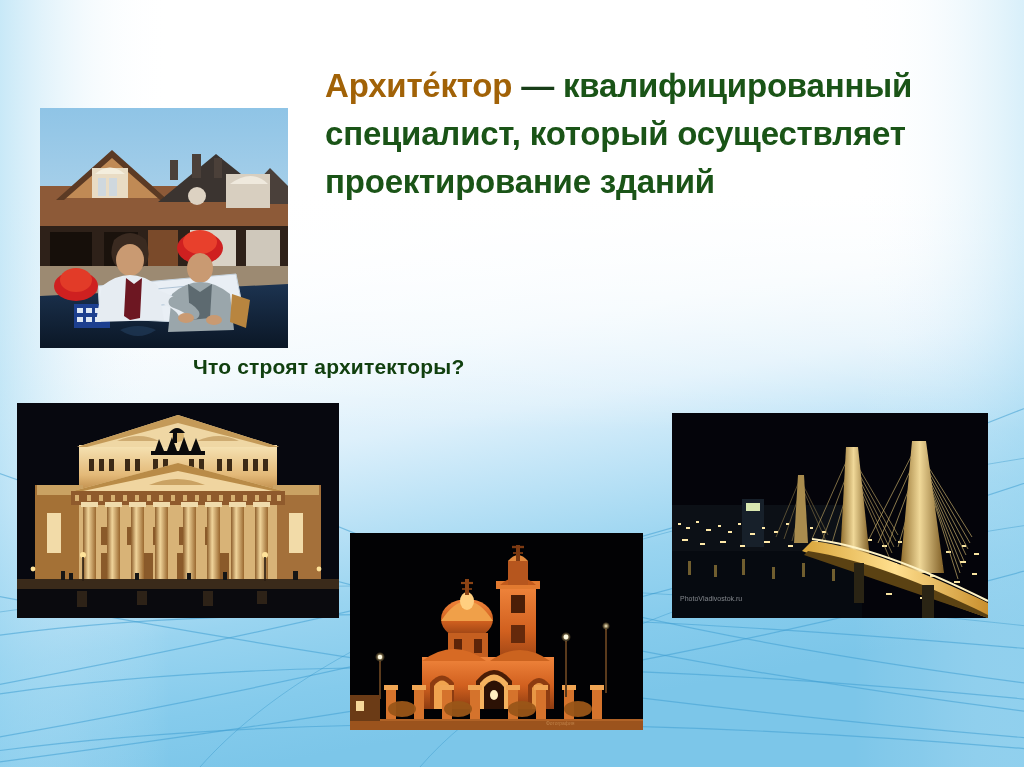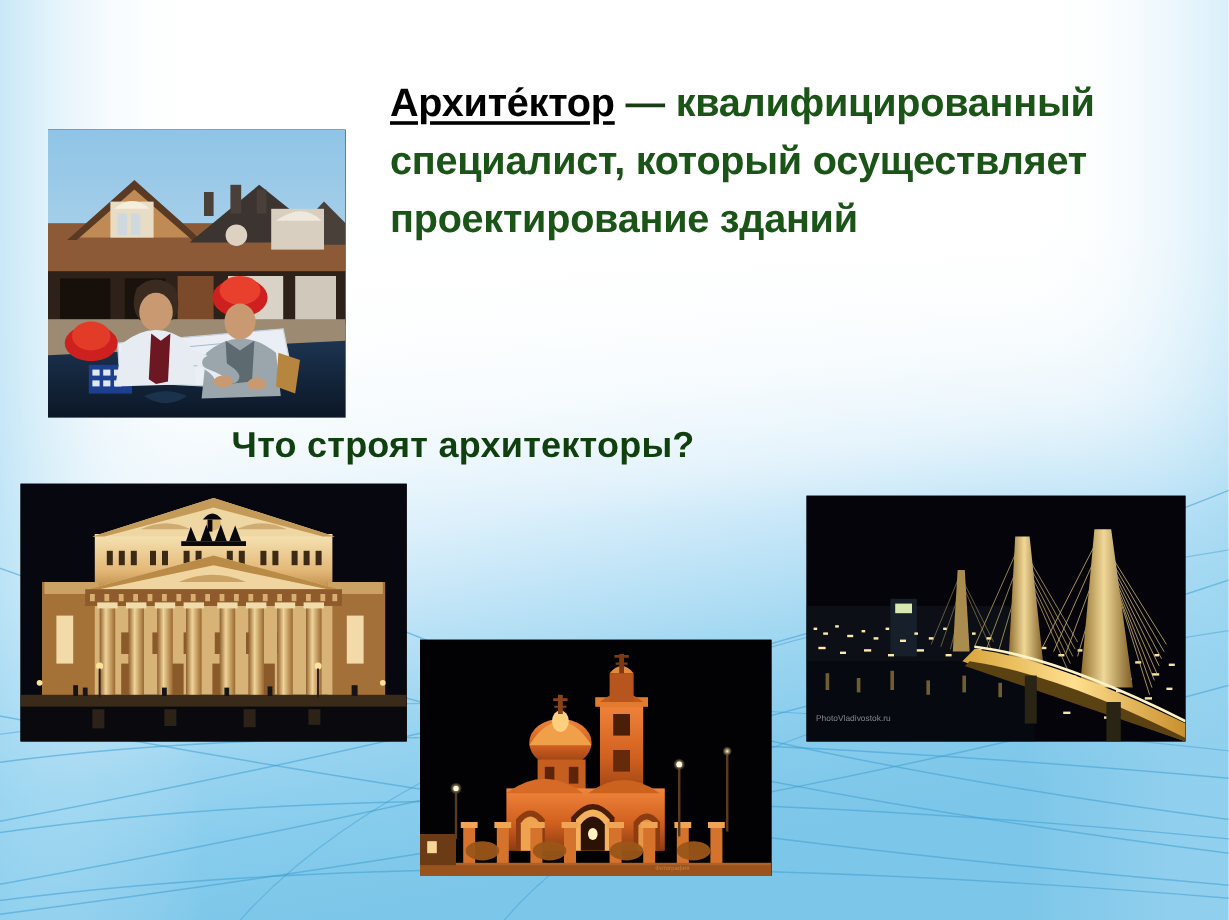--- a/index.html
+++ b/index.html
@@ -17,31 +17,30 @@
   .bg-layer{position:absolute;inset:0;pointer-events:none;}
   .bg-svg{position:absolute;inset:0;width:1024px;height:767px;display:block;}
 
   
   #definition{
     position:absolute;left:325px;top:62px;width:628px;
     font-size:33px;line-height:48px;font-weight:bold;
     color:#1a5a1a;letter-spacing:-0.2px;
   }
   #definition .term{
-    color:#000000;
-    text-decoration:underline;
+    color:#a16207;
     text-decoration-thickness:3px;
     text-underline-offset:4px;
   }
   #definition .dash{color:#173d17;}
   #definition .body{color:#1a5417;}
 
   #question{
     position:absolute;left:193px;top:355px;width:640px;
-    font-size:30px;font-weight:bold;color:#11400f;
+    font-size:21px;font-weight:bold;color:#11400f;
     letter-spacing:0.2px;white-space:nowrap;
   }
 
   
   .photo{position:absolute;overflow:hidden;background:#000;}
   #photo-architects{left:40px;top:108px;width:248px;height:240px;}
   #photo-theatre{left:17px;top:403px;width:322px;height:215px;}
   #photo-church{left:350px;top:533px;width:293px;height:197px;}
   #photo-bridge{left:672px;top:413px;width:316px;height:205px;}
   .photo svg{display:block;width:100%;height:100%;}

